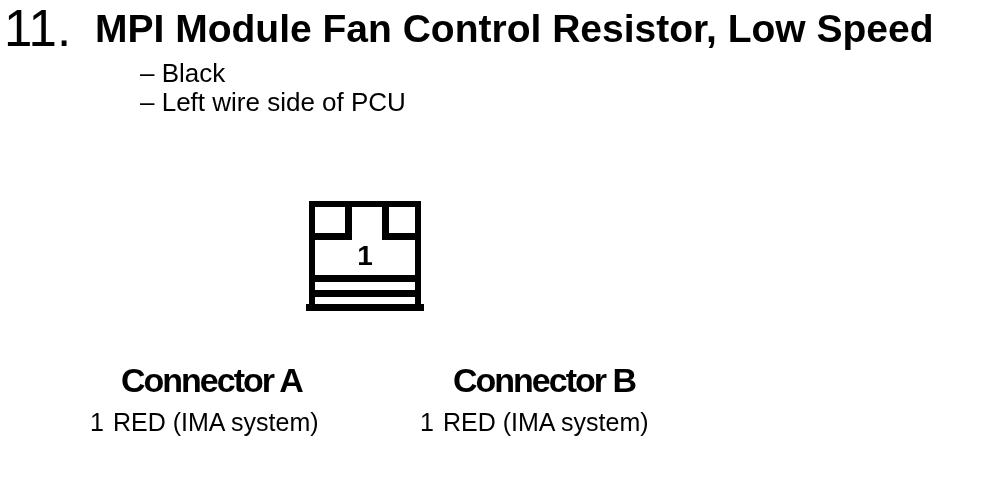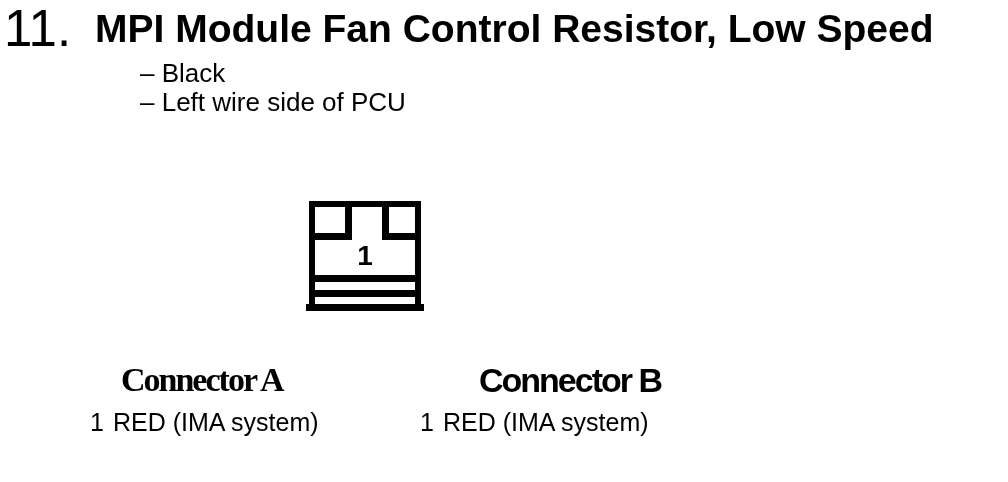--- a/index.html
+++ b/index.html
@@ -73,23 +73,23 @@
 
     <div class="bar" style="left:6px;top:32px;width:37px;height:7px;"></div>
     <div class="bar" style="left:73px;top:32px;width:33px;height:7px;"></div>
 
     <div class="bar" style="left:6px;top:74px;width:100px;height:7px;"></div>
     <div class="bar" style="left:6px;top:89px;width:100px;height:7px;"></div>
 
     <span class="cavity-label">1</span>
   </div>
 
-  <div class="conn-h" style="left:121px;font-family:Liberation Serif, serif;">Connector A</div>
+  <div class="conn-h" style="left:121px;">Connector A</div>
 
-  <div class="conn-h" style="left:453px;margin-left:26px;">Connector B</div>
+  <div class="conn-h" style="left:453px;">Connector B</div>
 
   <span class="pin-num" style="left:90px;">1</span>
   <span class="pin-wire" style="left:113px;">RED (IMA system)</span>
 
   <span class="pin-num" style="left:420px;">1</span>
   <span class="pin-wire" style="left:443px;">RED (IMA system)</span>
 
 </div>
 
 </body></html>

